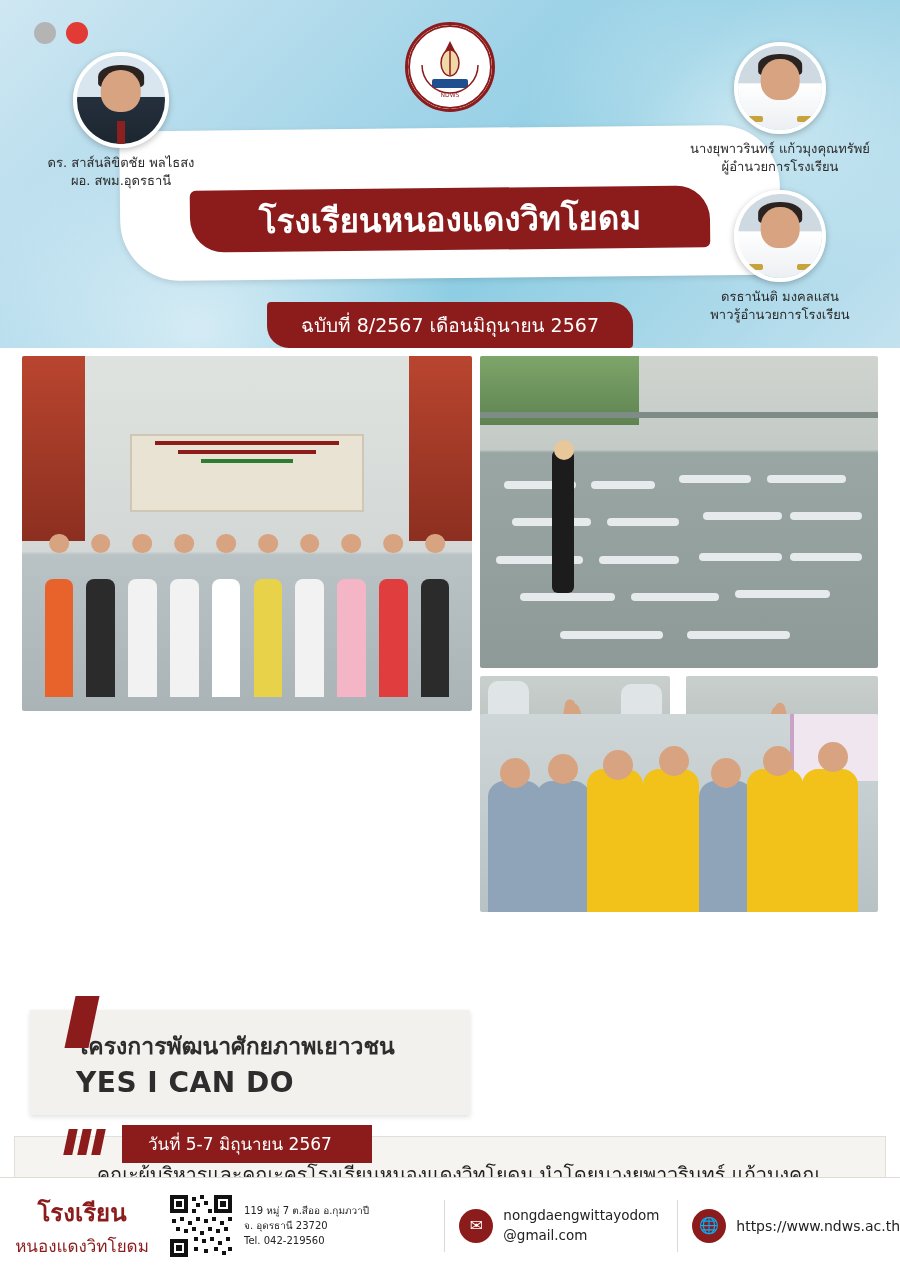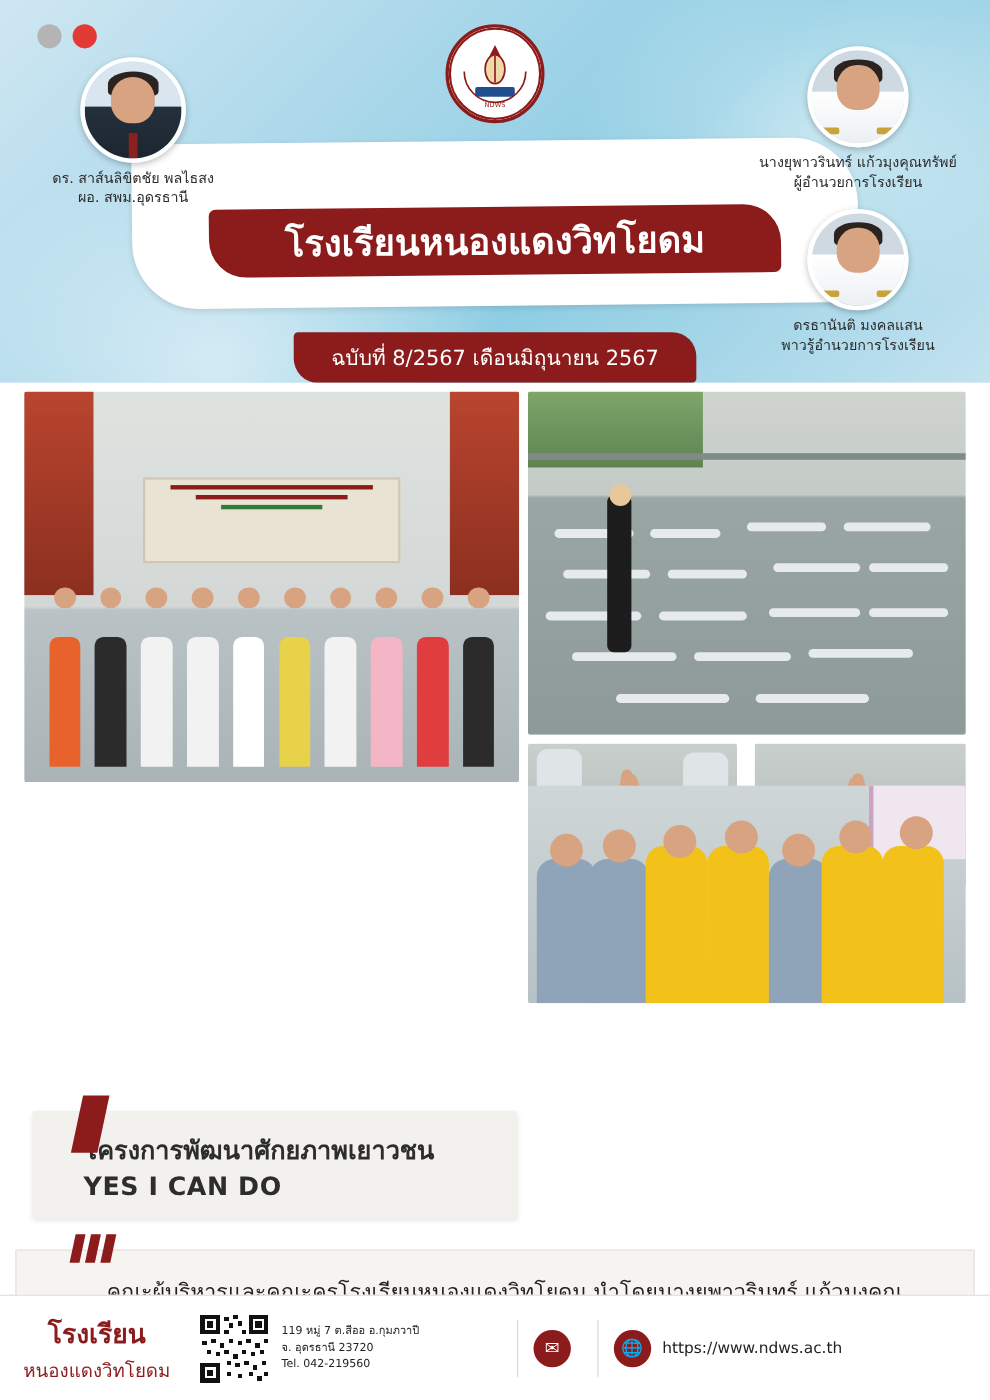--- a/index.html
+++ b/index.html
@@ -168,21 +168,21 @@
   .proj-card {
     background: #f3f1ee;
     padding: 18px 10px 16px 46px;
     box-shadow: 0 2px 5px rgba(0,0,0,0.12);
   }
   .proj-accent {
     position: absolute; left: 40px; top: -14px; width: 24px; height: 52px;
     background: #8c1c1c; transform: skewX(-12deg);
   }
   .proj-title { font-size: 23px; font-weight: bold; color: #2d2d2d; }
-  .proj-sub { font-size: 23px; font-weight: bold; color: #2d2d2d; margin-top: 2px; letter-spacing: .5px;}
+  .proj-sub { font-size: 28px; font-weight: bold; color: #2d2d2d; margin-top: 2px; letter-spacing: .5px;}
   .proj-date-wrap { position: relative; margin-top: 10px; height: 34px; }
   .stripes { position: absolute; left: 36px; top: 4px; display: flex; gap: 5px; }
   .stripes i { display: block; width: 9px; height: 26px; background: #8c1c1c; transform: skewX(-12deg); }
   .proj-date {
     position: absolute; left: 92px; top: 0;
     background: #8c1c1c; color: #fff; font-size: 17px;
     padding: 5px 40px 6px 26px;
   }
 
   
@@ -418,20 +418,21 @@
   <div class="proj-card">
     <div class="proj-title">โครงการพัฒนาศักยภาพเยาวชน</div>
     <div class="proj-sub">YES I CAN DO</div>
   </div>
   <div class="proj-date-wrap">
     <div class="stripes">
         <i></i>
         <i></i>
         <i></i>
       </div>
+    <div class="proj-date">วันที่ 5-7 มิถุนายน 2567</div>
   </div>
 </div>
 
 <div class="bodytext">คณะผู้บริหารและคณะครูโรงเรียนหนองแดงวิทโยดม นำโดยนางยุพาวรินทร์ แก้วมุงคุณทรัพย์ ผู้อำนวยการโรงเรียน และนายสันติ  มงคลแสน รองผู้อำนวยการโรงเรียน จัดโครงการพัฒนาศักยภาพเยาวชน YES I CAN DO เพื่อให้ครูและนักเรียนมีความมุ่งมั่น ตั้งใจ และเสียสละ ในการพัฒนาตนเองให้มีประสิทธิภาพ พร้อมก้าวเข้าสู่โรงเรียนหนองแดงวิทโยดมแห่งความสุข ฉันทำได้ คุณทำได้ เราทำได้ !</div>
 
 <div class="footer">
   <div class="f-school">
     <div class="l1">โรงเรียน</div>
     <div class="l2">หนองแดงวิทโยดม</div>
   </div>
@@ -487,20 +488,24 @@
   <div class="f-addr">
     <div>119 หมู่ 7 ต.สีออ อ.กุมภวาปี</div>
     <div>จ. อุดรธานี 23720</div>
     <div>Tel. 042-219560</div>
   </div>
 
   <div class="f-div"></div>
 
   <div class="f-cell">
     <div class="f-ico">✉</div>
+    <div class="f-mail">
+      <div>nongdaengwittayodom</div>
+      <div>@gmail.com</div>
+    </div>
   </div>
 
   <div class="f-div"></div>
 
   <div class="f-cell">
     <div class="f-ico">🌐</div>
     <div class="f-web">https://www.ndws.ac.th</div>
   </div>
 </div>
 

